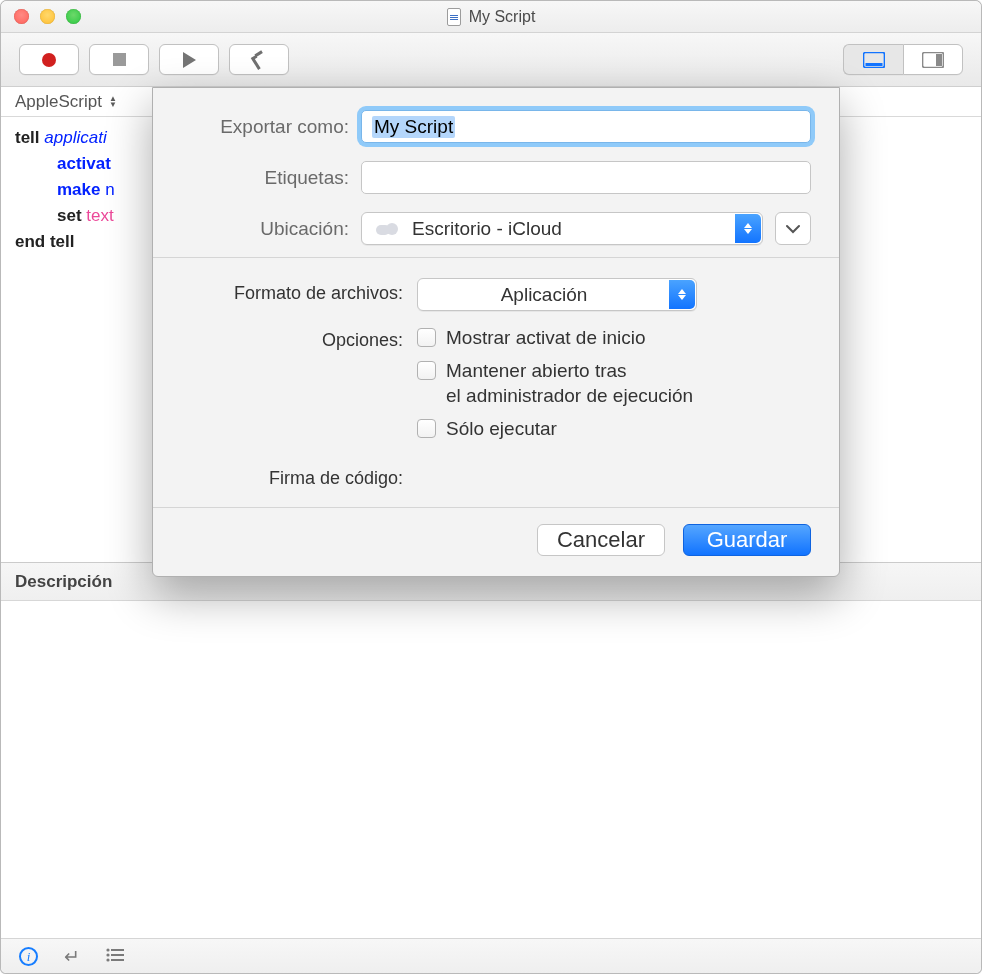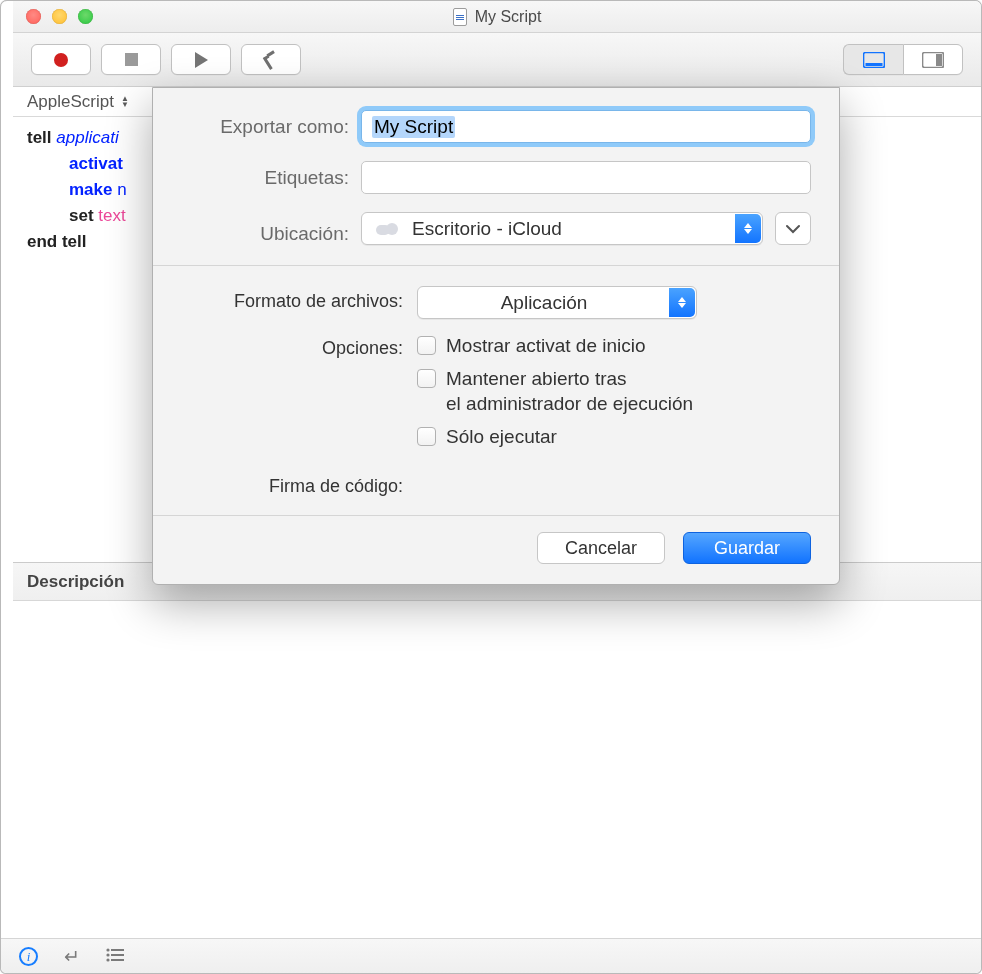--- a/index.html
+++ b/index.html
@@ -1,17 +1,17 @@
 <!DOCTYPE html>
 <html><head>
 <meta charset="utf-8">
 <style>
   * { box-sizing: border-box; margin:0; padding:0; }
   body { font-family: -apple-system, "Helvetica Neue", Arial, sans-serif; font-size:16px; color:#222; background:#fff; width:982px; height:974px; overflow:hidden; }
-  .window { width:982px; height:974px; background:#fff; border:1px solid #b9b9b9; border-radius:7px 7px 6px 6px; position:relative; overflow:hidden; box-shadow:0 0 1px #aaa;padding-left:12px; }
+  .window { width:982px; height:974px; background:#fff; border:1px solid #b9b9b9; border-radius:7px 7px 6px 6px; position:relative; overflow:hidden; box-shadow:0 0 1px #aaa; }
   .titlebar { height:32px; background:linear-gradient(#f7f7f7,#ededed); border-bottom:1px solid #d3d3d3; display:flex; align-items:center; justify-content:center; position:relative; }
   .traffic { position:absolute; left:13px; top:8px; display:flex; gap:11px; }
   .dot { width:15px; height:15px; border-radius:50%; }
   .dot.close   { background:radial-gradient(circle at 50% 40%, #ff8a84, #ff5f57); box-shadow:inset 0 0 1px #af3a33; }
   .dot.min     { background:radial-gradient(circle at 50% 40%, #ffd86c, #ffbd2e); box-shadow:inset 0 0 1px #b88511; }
   .dot.max     { background:radial-gradient(circle at 50% 40%, #6dd86a, #28c840); box-shadow:inset 0 0 1px #2a8a24; }
   .title-wrap { display:flex; align-items:center; gap:8px; font-size:16px; color:#4a4a4a; }
   .doc-icon { width:14px; height:18px; background:#fff; border:1px solid #9c9c9c; border-radius:2px; position:relative; }
   .doc-icon::after { content:""; position:absolute; top:6px; left:2px; right:2px; height:1px; background:#3b70c6; box-shadow:0 2px 0 #3b70c6, 0 4px 0 #3b70c6; }
   .toolbar { height:54px; background:linear-gradient(#f7f7f7,#e9e9e9); border-bottom:1px solid #cfcfcf; display:flex; align-items:center; padding:0 18px; gap:10px; }
@@ -67,21 +67,21 @@
 
   .section { margin-left:0; }
   .section .frow { display:flex; align-items:flex-start; margin-bottom:14px; }
   .section .flbl { width:236px; text-align:right; padding-right:14px; color:#333; font-size:18px; padding-top:5px; }
 
   .cb-row { display:flex; align-items:flex-start; gap:10px; margin-bottom:8px; }
   .cbox { width:19px; height:19px; border:1px solid #b1b1b1; border-radius:4px; background:linear-gradient(#fff,#f2f2f2); flex:none; margin-top:3px; }
   .cb-label { font-size:19px; color:#333; line-height:25px; }
 
   .btnbar { display:flex; justify-content:flex-end; gap:18px; }
-  .btn { min-width:128px; height:32px; border-radius:6px; font-size:18px; display:flex; align-items:center; justify-content:center; }
+  .btn { min-width:128px; height:32px; border-radius:6px; font-size:22px; display:flex; align-items:center; justify-content:center; }
   .btn.default { background:linear-gradient(#55a6ff,#1173ff); color:#fff; border:1px solid #0e63df; }
   .btn.normal  { background:#fff; color:#333; border:1px solid #c6c6c6; }
 
   .cloud-icon { width:24px; height:16px; position:relative; margin-right:4px; }
   .cloud-icon::before { content:""; position:absolute; left:2px; top:4px; width:14px; height:10px; background:#d9dbe2; border-radius:9px; }
   .cloud-icon::after  { content:""; position:absolute; right:0; top:2px; width:12px; height:12px; background:#d9dbe2; border-radius:50%; }
 </style>
 </head>
 <body>
 
@@ -185,21 +185,21 @@
         </div>
     </div>
 
     <div class="row">
       <div class="lbl">Etiquetas:</div>
       <div class="input">
           <span></span>
         </div>
     </div>
 
-    <div class="row" style="margin-bottom:20px;align-items:flex-end;">
+    <div class="row" style="margin-bottom:12px;">
       <div class="lbl">Ubicación:</div>
       <div class="select" style="flex:1;">
         <span class="cloud-icon"></span>
         <span>Escritorio - iCloud</span>
         <span class="caps">
             <span class="tri up"></span>
             <span class="tri down"></span>
           </span>
       </div>
       <div class="expand-btn">

